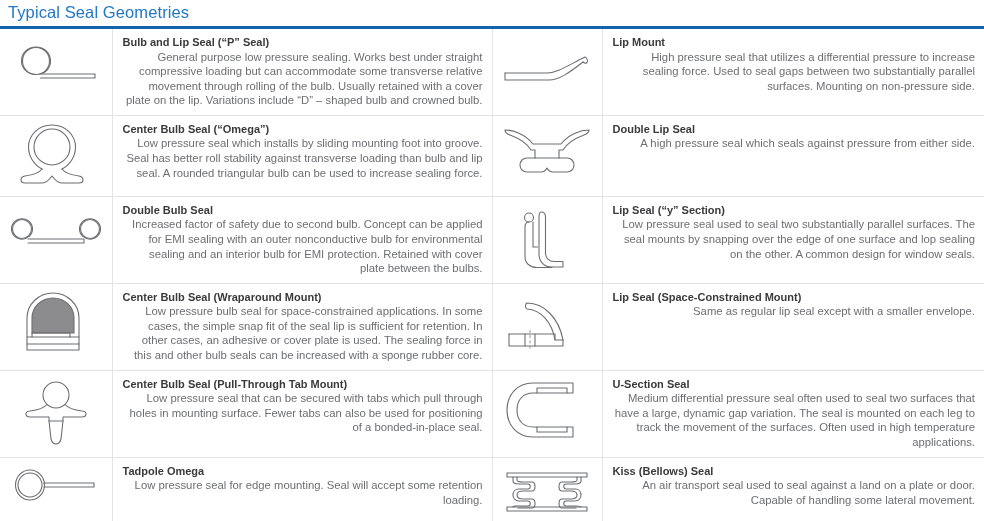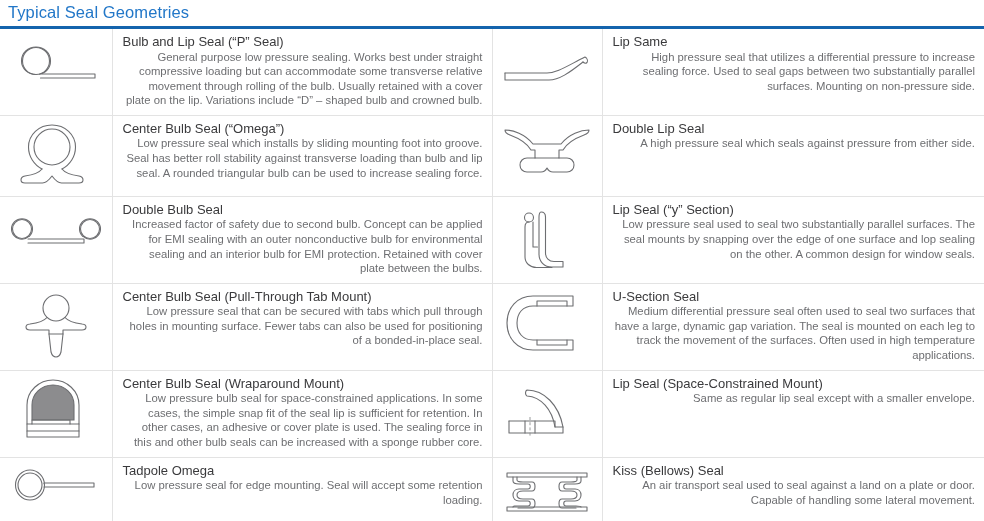--- a/index.html
+++ b/index.html
@@ -73,22 +73,22 @@
     display: flex;
     align-items: center;
     justify-content: center;
     padding: 6px 0 4px 0;
     box-sizing: border-box;
   }
   .txt-wrap {
     padding: 6px 9px 7px 10px;
   }
   .seal-name {
-    font-size: 13px;
-    font-weight: normal;
+    font-size: 11px;
+    font-weight: bold;
     color: #3a3a3c;
     line-height: 14.5px;
     margin: 0 0 0px 0;
   }
   .seal-desc {
     font-size: 11.3px;
     font-weight: normal;
     color: #6d6e71;
     line-height: 14.6px;
     margin: 0;
@@ -153,21 +153,21 @@
       <td class="fig-cell">
         <div class="fig-wrap">
           <svg width="100" height="62" viewBox="0 0 100 62">
             <path class="ln" d="M8 38 L8 45 L52 45 C62 45 72 38 86 27"></path>
             <path class="ln" d="M8 38 L50 38 C60 38 70 31 88 22 C90 23 91 25.5 90 27.5 C88.5 29 87 28 86 27"></path>
           </svg>
         </div>
       </td>
       <td>
         <div class="txt-wrap">
-          <p class="seal-name">Lip Same</p>
+          <p class="seal-name">Lip Mount</p>
           <p class="seal-desc">High pressure seal that utilizes a differential pressure to increase sealing force. Used to seal gaps between two substantially parallel surfaces. Mounting on non-pressure side.</p>
         </div>
       </td>
     </tr>
 
     <tr>
       <td class="fig-cell">
         <div class="fig-wrap">
           <svg width="100" height="70" viewBox="0 0 100 70">
             <path class="ln" d="M36 47 C28 43 22.5 34.5 22.5 25 C22.5 12.5 33 3 46 3 C59 3 69.5 12.5 69.5 25 C69.5 34.5 64 43 56 47"></path>
@@ -223,53 +223,20 @@
             <circle class="ln" cx="32" cy="14.5" r="4.5"></circle>
             <path class="ln" d="M32 19 C29.5 19 28 21 28 24 L28 54 C28 60 33 64.5 39.5 64.5 L55 64.5"></path>
             <path class="ln" d="M36 19 L36 44 L40.5 44"></path>
           </svg>
         </div>
       </td>
       <td>
         <div class="txt-wrap">
           <p class="seal-name">Lip Seal (“y” Section)</p>
           <p class="seal-desc">Low pressure seal used to seal two substantially parallel surfaces. The seal mounts by snapping over the edge of one surface and lop sealing on the other. A common design for window seals.</p>
-        </div>
-      </td>
-    </tr>
-
-    <tr>
-      <td class="fig-cell">
-        <div class="fig-wrap">
-          <svg width="100" height="72" viewBox="0 0 100 72">
-            <circle class="ln" cx="50" cy="18" r="13"></circle>
-            <path class="ln" d="M41 27.5 C38 31 32 33 24 34 C21 34.3 20 35.5 20 37 C20 38.8 21.5 40 24 40 L43 40 L43 44 L57 44 L57 40 L76 40 C78.5 40 80 38.8 80 37 C80 35.5 79 34.3 76 34 C68 33 62 31 59 27.5"></path>
-            <path class="ln" d="M43 44 L45 62 C46 65.5 48 67 50 67 C52 67 54 65.5 55 62 L57 44"></path>
-          </svg>
-        </div>
-      </td>
-      <td class="left-txt-cell">
-        <div class="txt-wrap">
-          <p class="seal-name">Center Bulb Seal (Pull-Through Tab Mount)</p>
-          <p class="seal-desc">Low pressure seal that can be secured with tabs which pull through holes in mounting surface. Fewer tabs can also be used for positioning of a bonded-in-place seal.</p>
-        </div>
-      </td>
-      <td class="fig-cell">
-        <div class="fig-wrap">
-          <svg width="100" height="66" viewBox="0 0 100 66">
-            <path class="ln" d="M76 6 L36 6 C20 6 10 18 10 33 C10 48 20 60 36 60 L76 60 L76 50 L36 50 C26 50 20 43 20 33 C20 23 26 16 36 16 L76 16 Z"></path>
-            <path class="ln" d="M40 11 L70 11 M40 11 L40 16 M70 11 L70 16"></path>
-            <path class="ln" d="M40 55 L70 55 M40 55 L40 50 M70 55 L70 50"></path>
-          </svg>
-        </div>
-      </td>
-      <td>
-        <div class="txt-wrap">
-          <p class="seal-name">U-Section Seal</p>
-          <p class="seal-desc">Medium differential pressure seal often used to seal two surfaces that have a large, dynamic gap variation. The seal is mounted on each leg to track the movement of the surfaces. Often used in high temperature applications.</p>
         </div>
       </td>
     </tr>
 
     <tr>
       <td class="fig-cell">
         <div class="fig-wrap">
           <svg width="100" height="72" viewBox="0 0 100 72">
             <path class="fillgray" d="M26 43 L26 28 C26 17 35 8 47 8 C59 8 68 17 68 28 L68 43 Z"></path>
             <path class="ln" d="M21 47 L21 28 C21 14 33 3 47 3 C61 3 73 14 73 28 L73 47 L64 47 L64 43 L26 43 L26 47 Z"></path>
@@ -301,20 +268,53 @@
         <div class="txt-wrap">
           <p class="seal-name">Lip Seal (Space-Constrained Mount)</p>
           <p class="seal-desc">Same as regular lip seal except with a smaller envelope.</p>
         </div>
       </td>
     </tr>
 
     <tr>
       <td class="fig-cell">
         <div class="fig-wrap">
+          <svg width="100" height="72" viewBox="0 0 100 72">
+            <circle class="ln" cx="50" cy="18" r="13"></circle>
+            <path class="ln" d="M41 27.5 C38 31 32 33 24 34 C21 34.3 20 35.5 20 37 C20 38.8 21.5 40 24 40 L43 40 L43 44 L57 44 L57 40 L76 40 C78.5 40 80 38.8 80 37 C80 35.5 79 34.3 76 34 C68 33 62 31 59 27.5"></path>
+            <path class="ln" d="M43 44 L45 62 C46 65.5 48 67 50 67 C52 67 54 65.5 55 62 L57 44"></path>
+          </svg>
+        </div>
+      </td>
+      <td class="left-txt-cell">
+        <div class="txt-wrap">
+          <p class="seal-name">Center Bulb Seal (Pull-Through Tab Mount)</p>
+          <p class="seal-desc">Low pressure seal that can be secured with tabs which pull through holes in mounting surface. Fewer tabs can also be used for positioning of a bonded-in-place seal.</p>
+        </div>
+      </td>
+      <td class="fig-cell">
+        <div class="fig-wrap">
+          <svg width="100" height="66" viewBox="0 0 100 66">
+            <path class="ln" d="M76 6 L36 6 C20 6 10 18 10 33 C10 48 20 60 36 60 L76 60 L76 50 L36 50 C26 50 20 43 20 33 C20 23 26 16 36 16 L76 16 Z"></path>
+            <path class="ln" d="M40 11 L70 11 M40 11 L40 16 M70 11 L70 16"></path>
+            <path class="ln" d="M40 55 L70 55 M40 55 L40 50 M70 55 L70 50"></path>
+          </svg>
+        </div>
+      </td>
+      <td>
+        <div class="txt-wrap">
+          <p class="seal-name">U-Section Seal</p>
+          <p class="seal-desc">Medium differential pressure seal often used to seal two surfaces that have a large, dynamic gap variation. The seal is mounted on each leg to track the movement of the surfaces. Often used in high temperature applications.</p>
+        </div>
+      </td>
+    </tr>
+
+    <tr>
+      <td class="fig-cell">
+        <div class="fig-wrap">
           <svg width="100" height="46" viewBox="0 0 100 46">
             <path class="ln" d="M38 19 L88 19 L88 23 L38 23"></path>
             <circle class="ln" cx="24" cy="21" r="12"></circle>
             <path class="ln" d="M38 19.5 C38.3 20 38.5 20.5 38.5 21 C38.5 29.3 31.9 36 24 36 C16.1 36 9.5 29.3 9.5 21 C9.5 12.7 16.1 6 24 6 C31.9 6 38.5 12.7 38.5 21"></path>
           </svg>
         </div>
       </td>
       <td class="left-txt-cell">
         <div class="txt-wrap">
           <p class="seal-name">Tadpole Omega</p>

